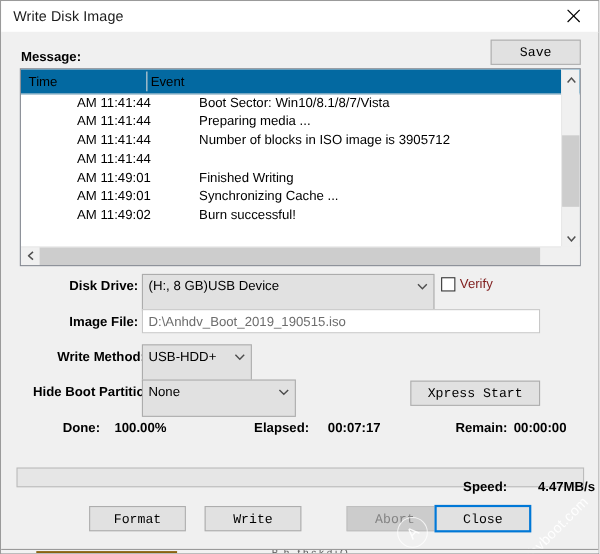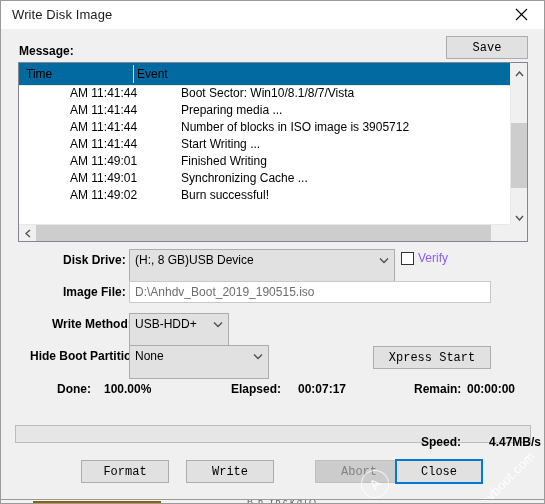--- a/index.html
+++ b/index.html
@@ -276,21 +276,21 @@
   }
   #verify-box {
     width: 13px;
     height: 13px;
     box-sizing: border-box;
     background: #ffffff;
     border: 1px solid #333333;
   }
   #verify-label {
     font-size: 12px;
-    color: #8b5cf6;
+    color: #7f1d1d;
     margin-left: 4px;
   }
 
   
   #progress-track {
     position: absolute;
     left: 14px;
     top: 396px;
     width: 516px;
     height: 18px;
@@ -406,21 +406,20 @@
         <div class="lv-row">
           <span class="lv-time">AM 11:41:44</span>
           <span class="lv-event">Preparing media ...</span>
         </div>
         <div class="lv-row">
           <span class="lv-time">AM 11:41:44</span>
           <span class="lv-event">Number of blocks in ISO image is 3905712</span>
         </div>
         <div class="lv-row">
           <span class="lv-time">AM 11:41:44</span>
-          <span class="lv-event">Start Writing ...</span>
         </div>
         <div class="lv-row">
           <span class="lv-time">AM 11:49:01</span>
           <span class="lv-event">Finished Writing</span>
         </div>
         <div class="lv-row">
           <span class="lv-time">AM 11:49:01</span>
           <span class="lv-event">Synchronizing Cache ...</span>
         </div>
         <div class="lv-row">

